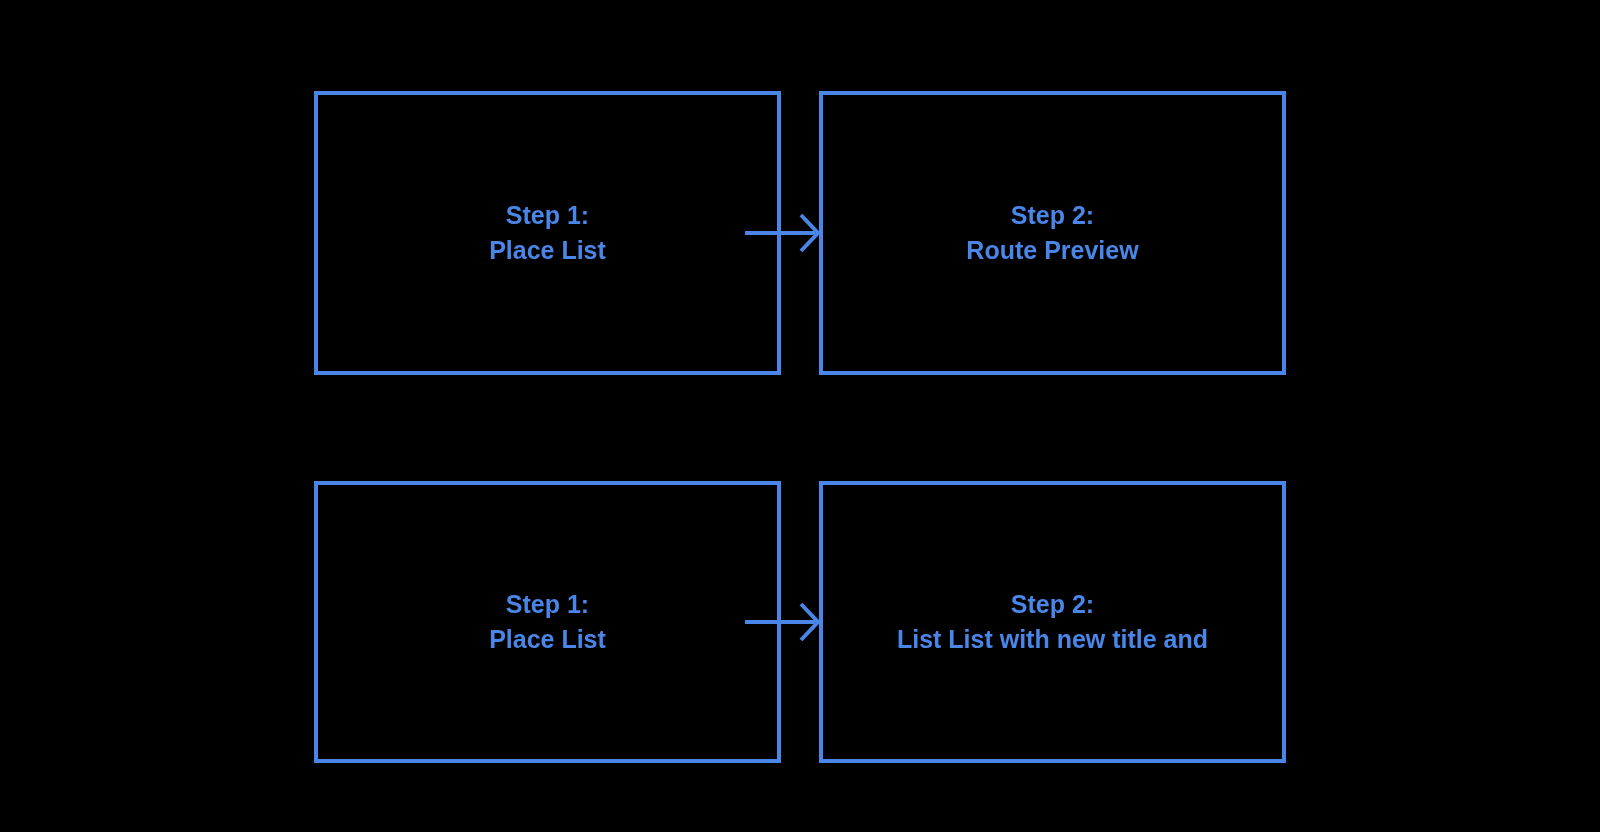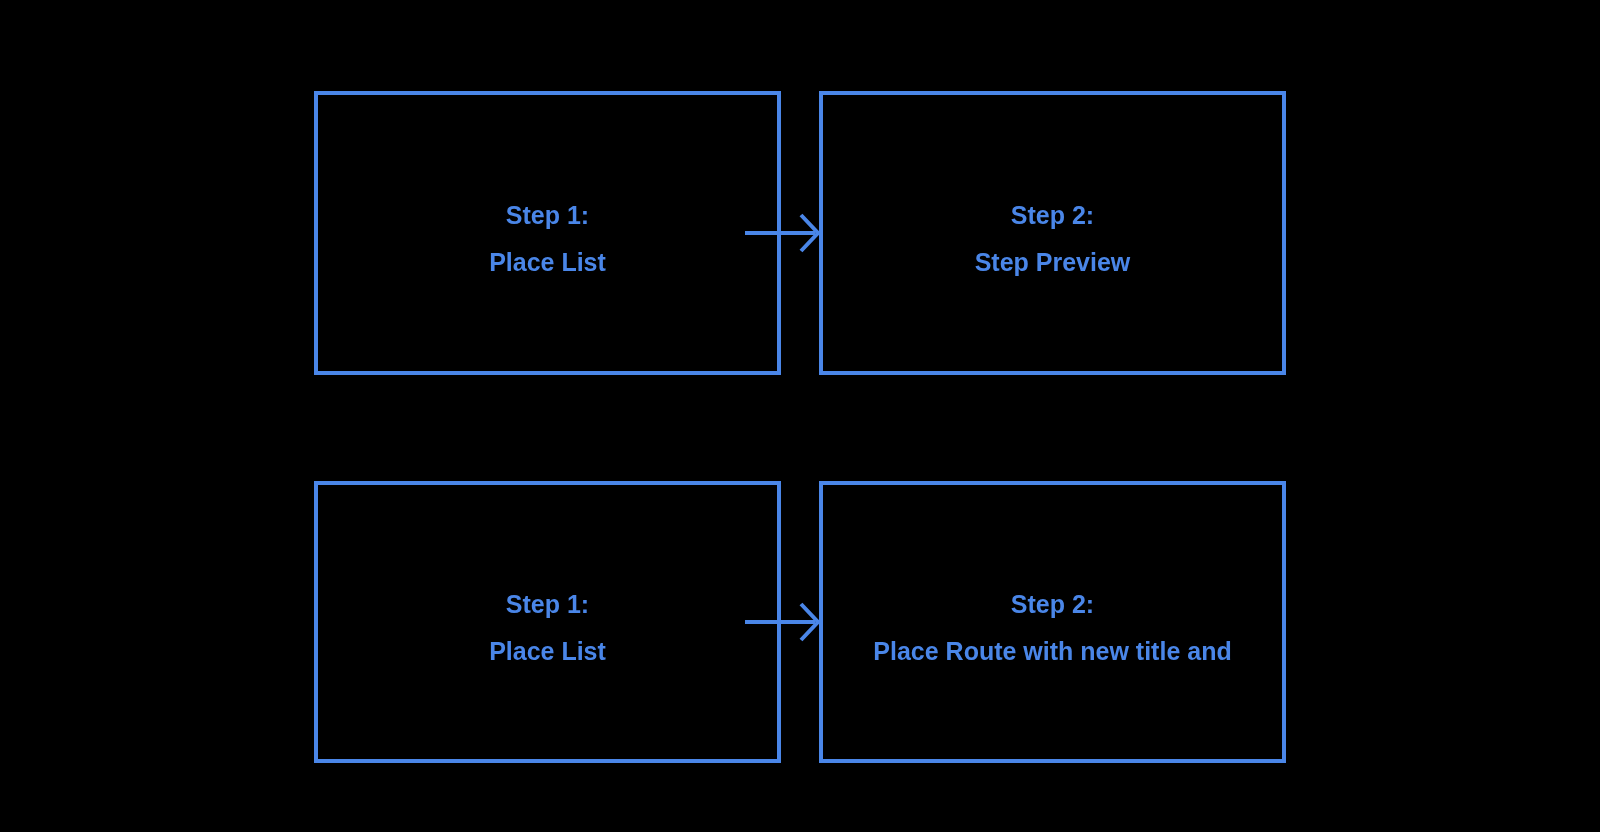--- a/index.html
+++ b/index.html
@@ -25,21 +25,20 @@
     align-items: center;
     justify-content: center;
     text-align: center;
   }
   .flow-box .line {
     color: #4a86e8;
     font-size: 25px;
     line-height: 35px;
     font-weight: 600;
     white-space: nowrap;
-    margin-top: 12px;
   }
   .box-step1-top    { left: 314px; top: 91px;  width: 467px; height: 284px; }
   .box-step2-top    { left: 819px; top: 91px;  width: 467px; height: 284px; }
   .box-step1-bottom { left: 314px; top: 481px; width: 467px; height: 282px; }
   .box-step2-bottom { left: 819px; top: 481px; width: 467px; height: 282px; }
   .arrow-overlay {
     position: absolute;
     left: 0;
     top: 0;
     width: 1600px;
@@ -58,31 +57,31 @@
 
 <div class="canvas">
 
   <div class="flow-box box-step1-top">
     <div class="line">Step 1:</div>
     <div class="line">Place List</div>
   </div>
 
   <div class="flow-box box-step2-top">
     <div class="line">Step 2:</div>
-    <div class="line">Step Preview</div>
+    <div class="line">Route Preview</div>
   </div>
 
   <div class="flow-box box-step1-bottom">
     <div class="line">Step 1:</div>
     <div class="line">Place List</div>
   </div>
 
   <div class="flow-box box-step2-bottom">
     <div class="line">Step 2:</div>
-    <div class="line">Place Route with new title and</div>
+    <div class="line">List List with new title and</div>
   </div>
 
   <svg class="arrow-overlay" viewBox="0 0 1600 832" xmlns="http://www.w3.org/2000/svg">
     <g>
       <line x1="745" y1="233" x2="815" y2="233"></line>
       <polyline points="801,215 818,233 801,251"></polyline>
     </g>
     <g>
       <line x1="745" y1="622" x2="815" y2="622"></line>
       <polyline points="801,604 818,622 801,640"></polyline>

